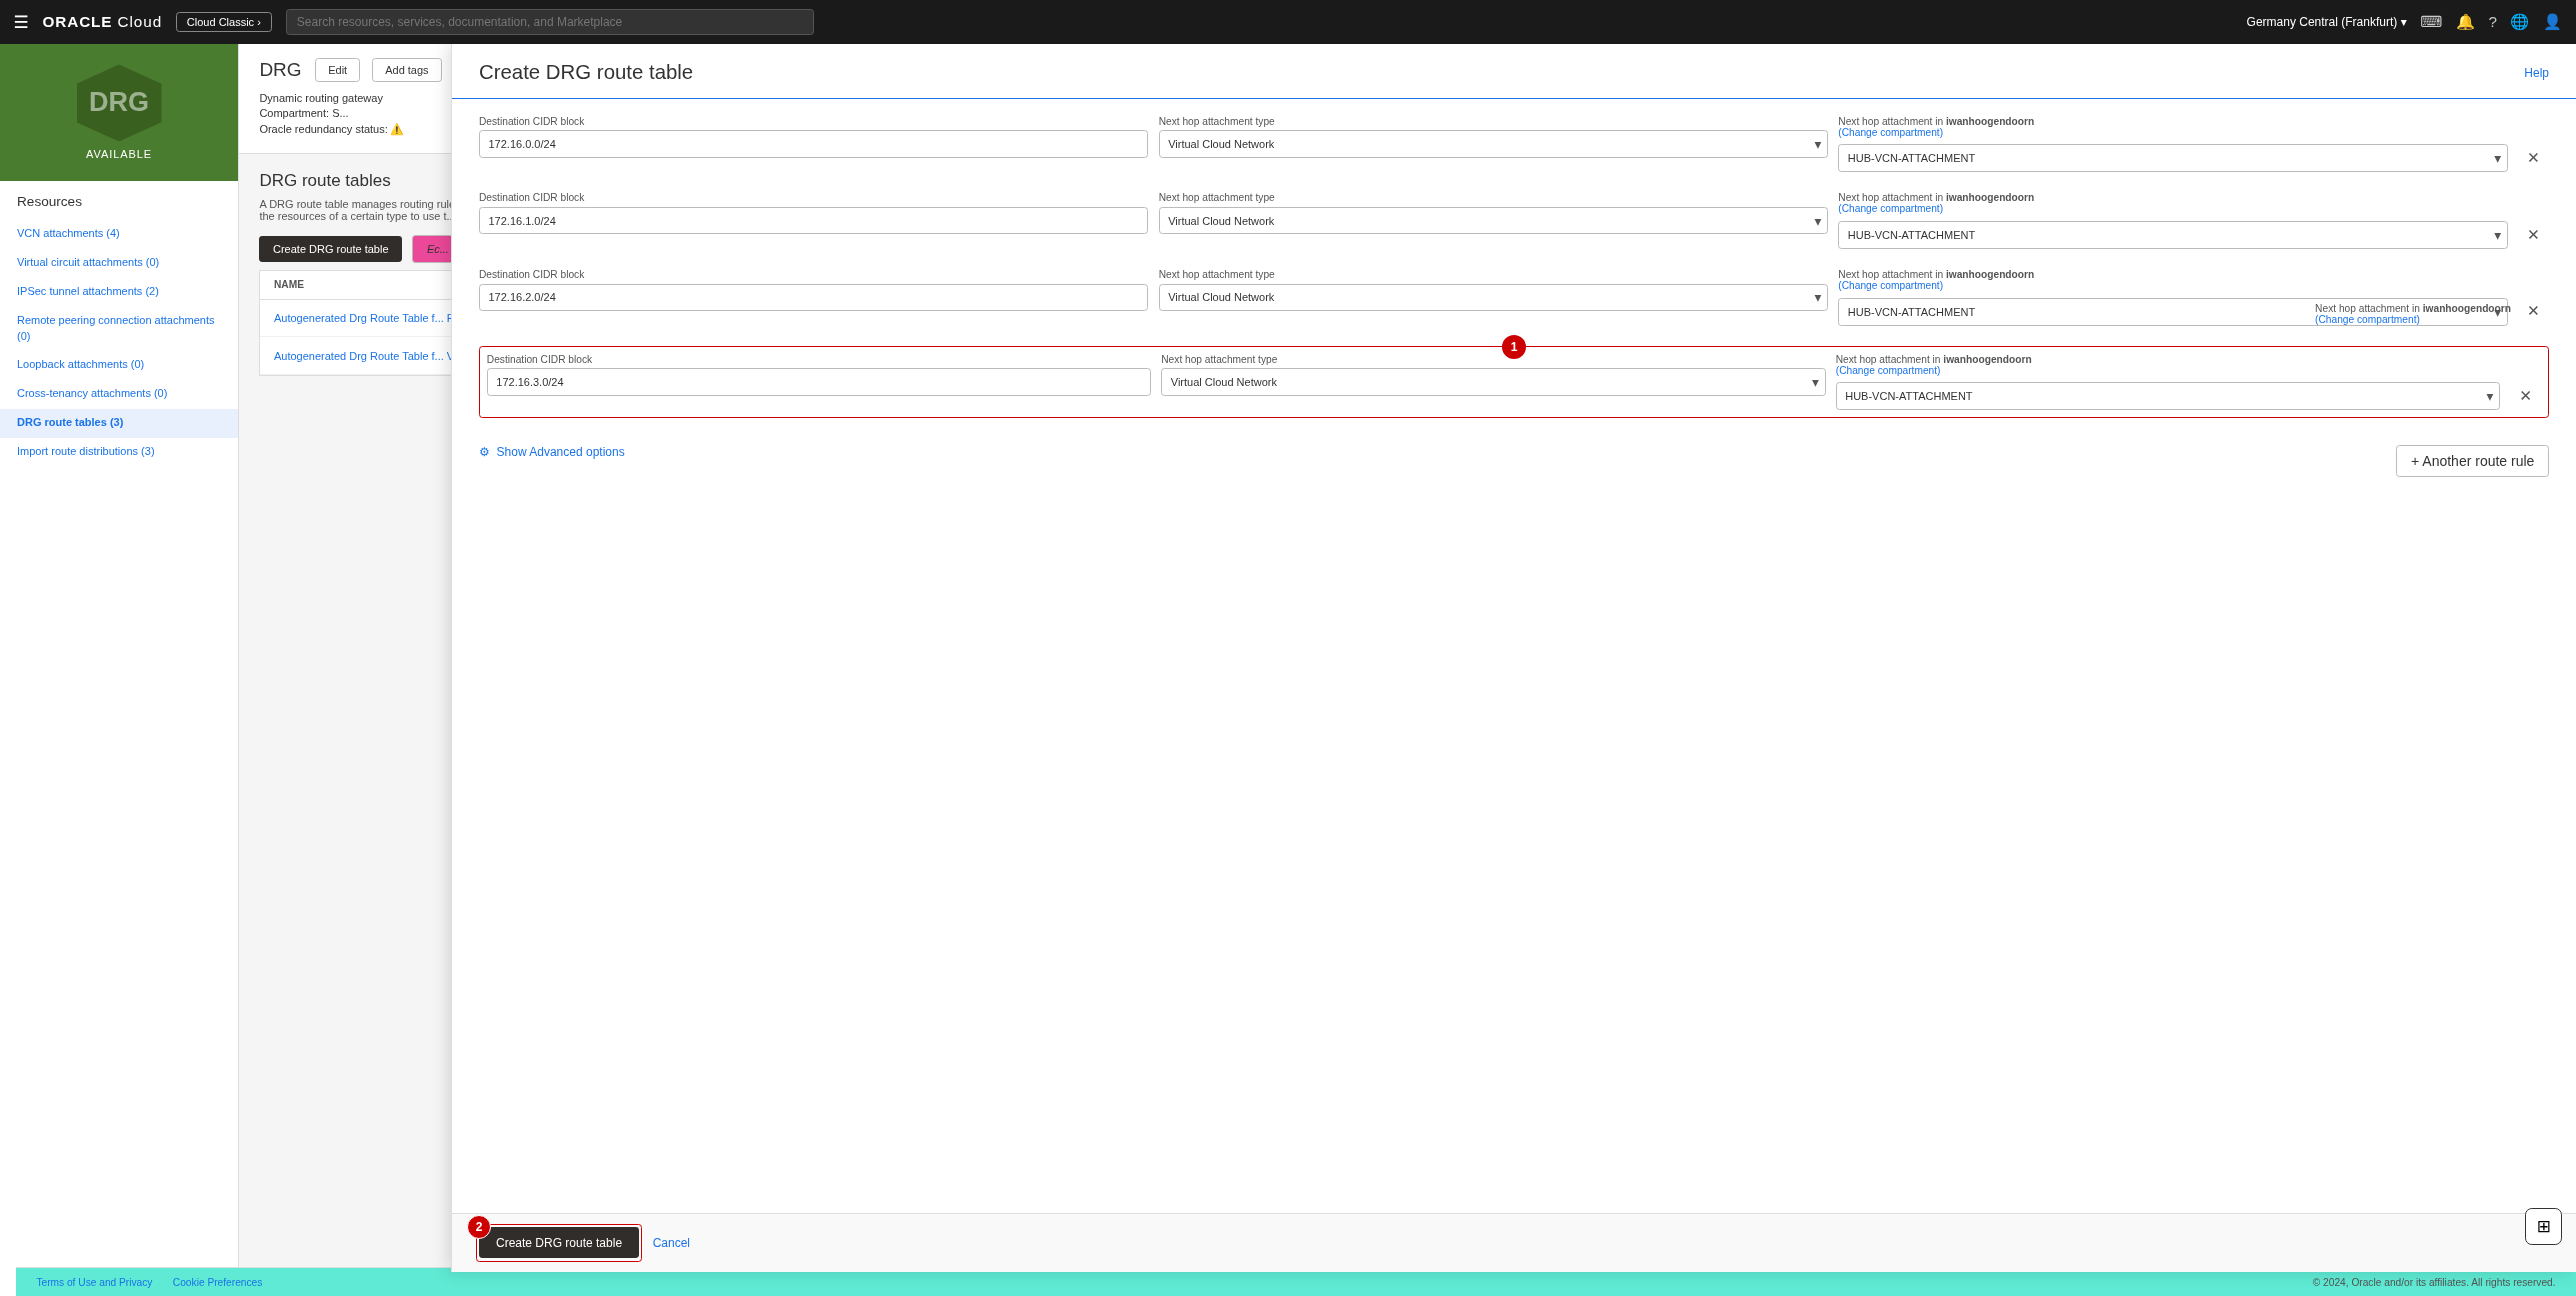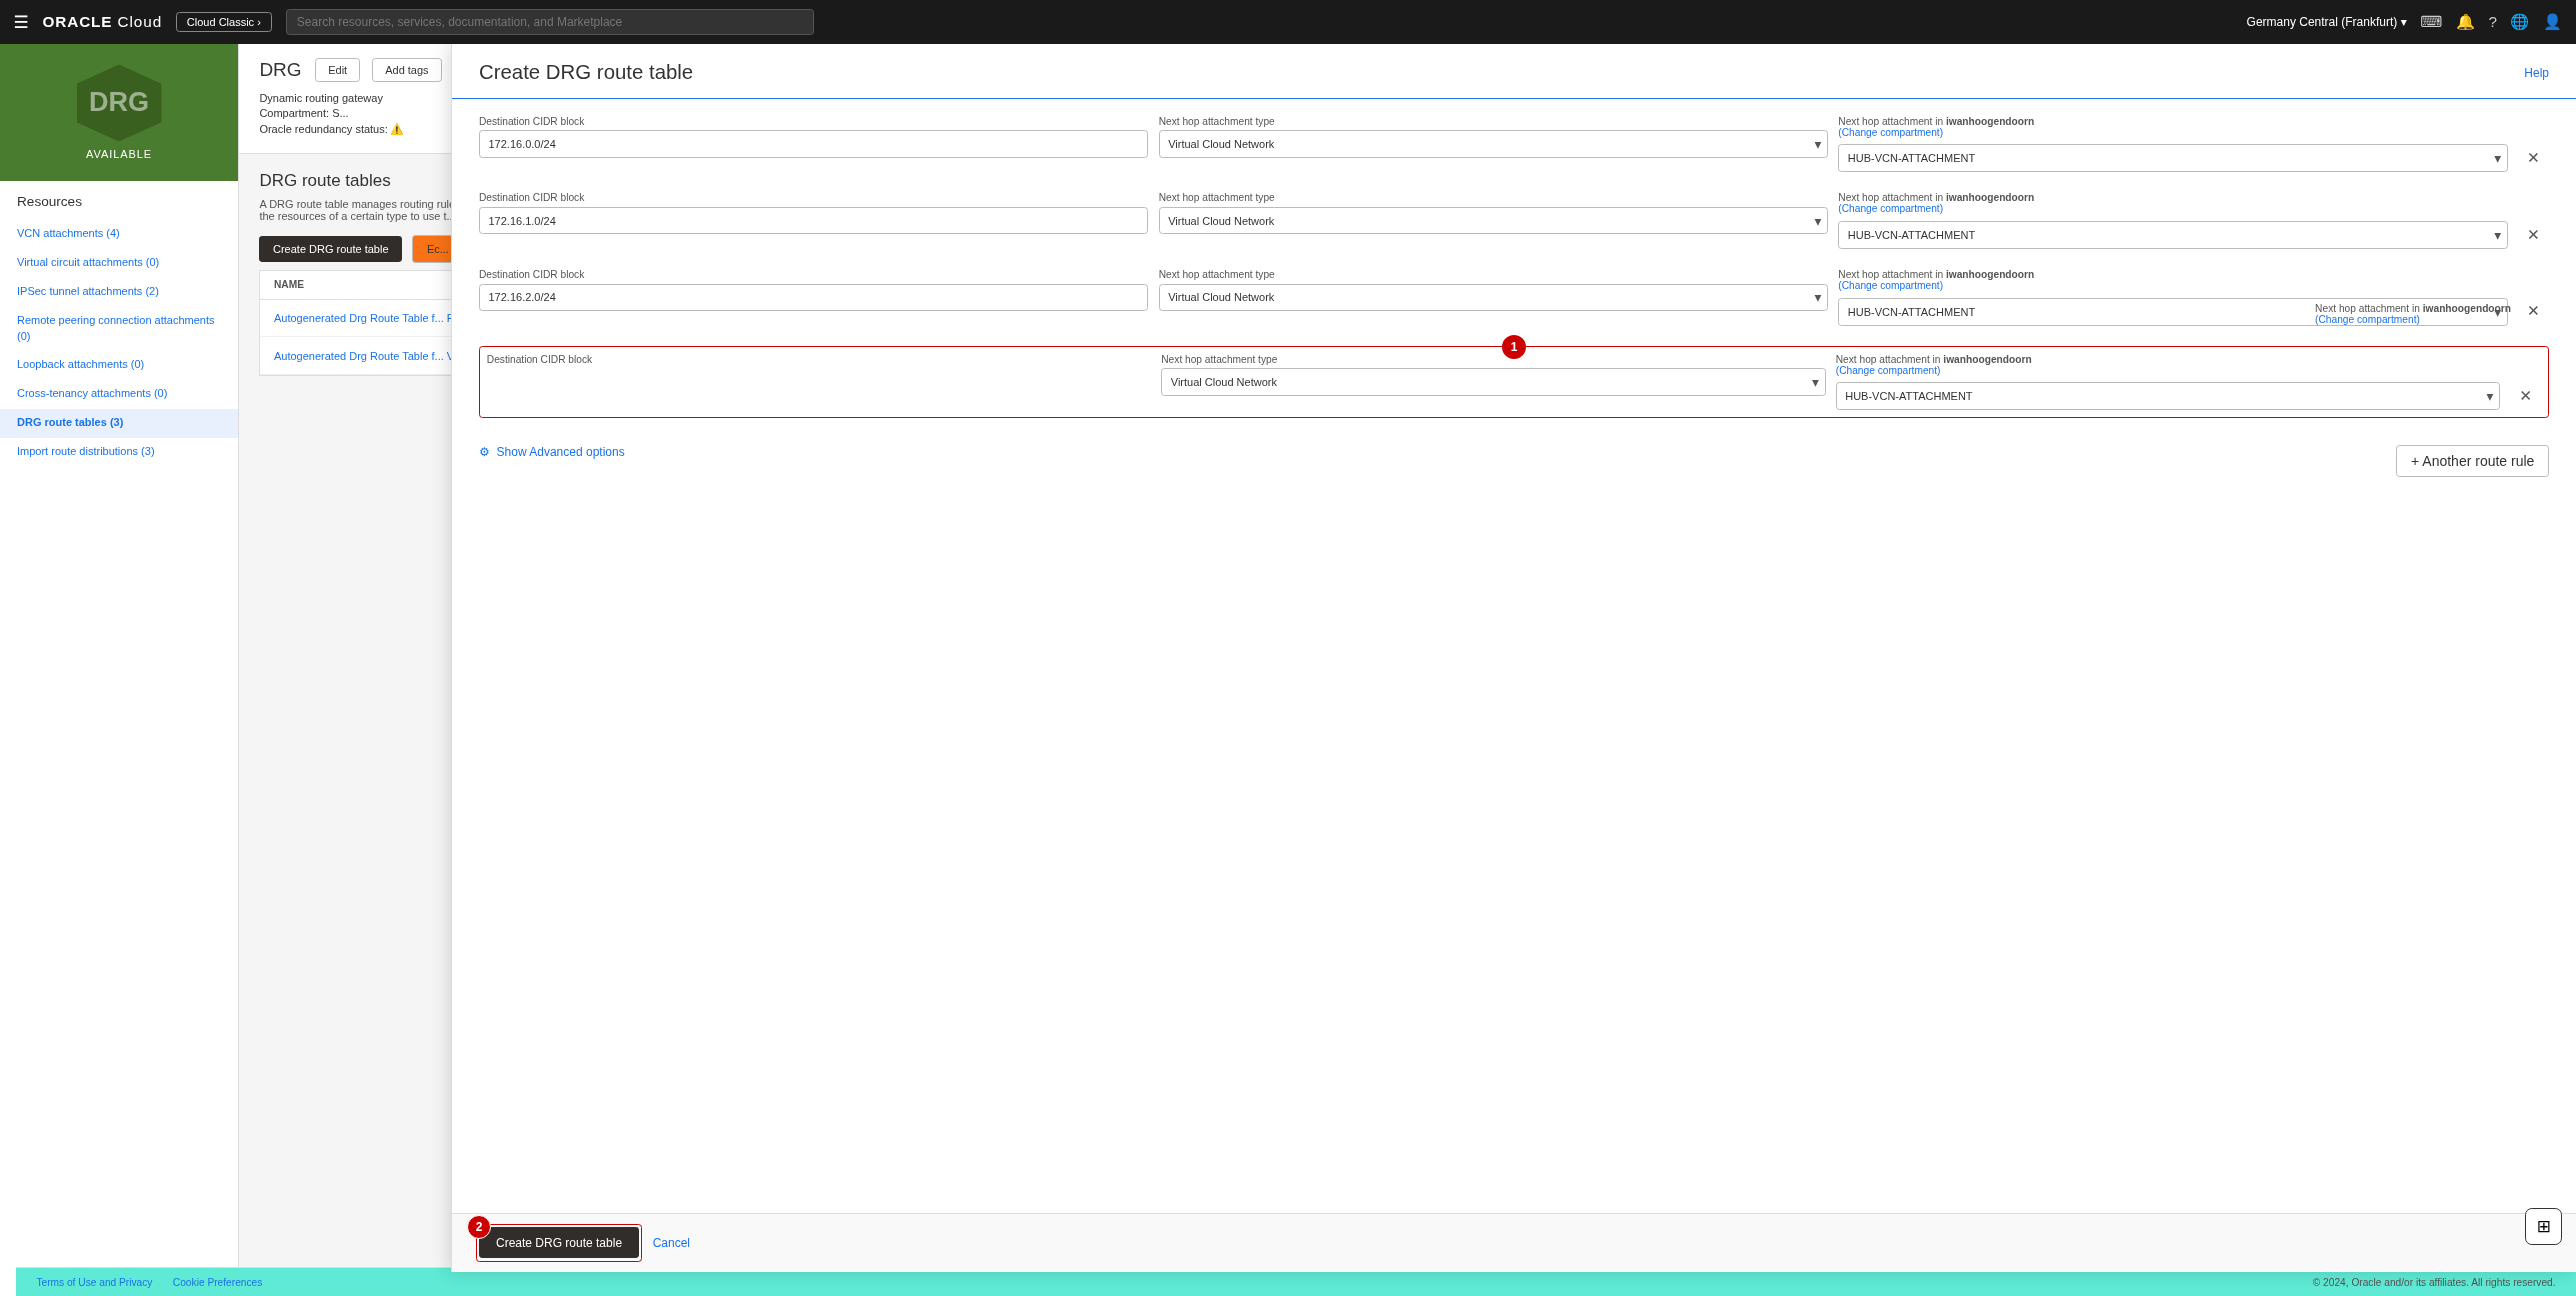--- a/index.html
+++ b/index.html
@@ -177,27 +177,28 @@
     .btn-primary {
       background: #312d2a;
       color: #fff;
       border: none;
       padding: 6.8px 13.6px;
       border-radius: 3.4px;
       font-size: 11px;
       cursor: pointer;
     }
     .btn-secondary {
-      background: #f97316;
+      background: #ec4899;
       color: #333;
       border: 0.9px solid #bbb;
       padding: 6.8px 13.6px;
       border-radius: 3.4px;
       font-size: 11px;
       cursor: pointer;
+      font-style: italic;
     }
     .table-header {
       display: flex;
       align-items: center;
       gap: 10.2px;
       margin-bottom: 6.8px;
     }
     .table-area {
       border: 0.9px solid #ddd;
       background: #fff;
@@ -576,20 +577,21 @@
     <div class="route-rule-section relative">
       <div style="position:relative;">
         <div style="display:grid; grid-template-columns: 1fr 1fr 1fr 31px; gap:10.2px; align-items:start; border: 1.7px solid #cc0000; border-radius:3.4px; padding:6.8px; background:#fff; position:relative;">
 
           <div style="grid-column: 3; font-size:10.2px; color:#555; margin-bottom:3.4px; position:absolute; top:-44px; right:37px; white-space:nowrap;">
             Next hop attachment in <strong>iwanhoogendoorn</strong><br>
             <a class="change-compartment">(Change compartment)</a>
           </div>
           <div class="form-group">
             <label class="form-label">Destination CIDR block</label>
+            <input class="form-input" value="172.16.3.0/24" style="">
           </div>
           <div class="form-group">
             <label class="form-label">Next hop attachment type</label>
             <div class="form-select-wrapper">
               <select class="form-select">
                 <option>Virtual Cloud Network</option>
               </select>
               <span class="form-select-arrow">▾</span>
             </div>
           </div>

